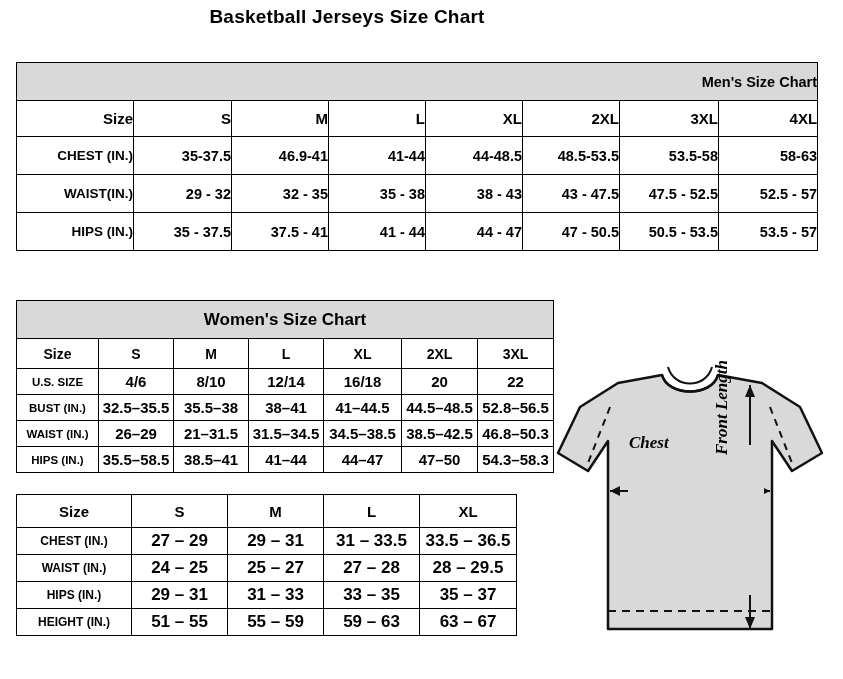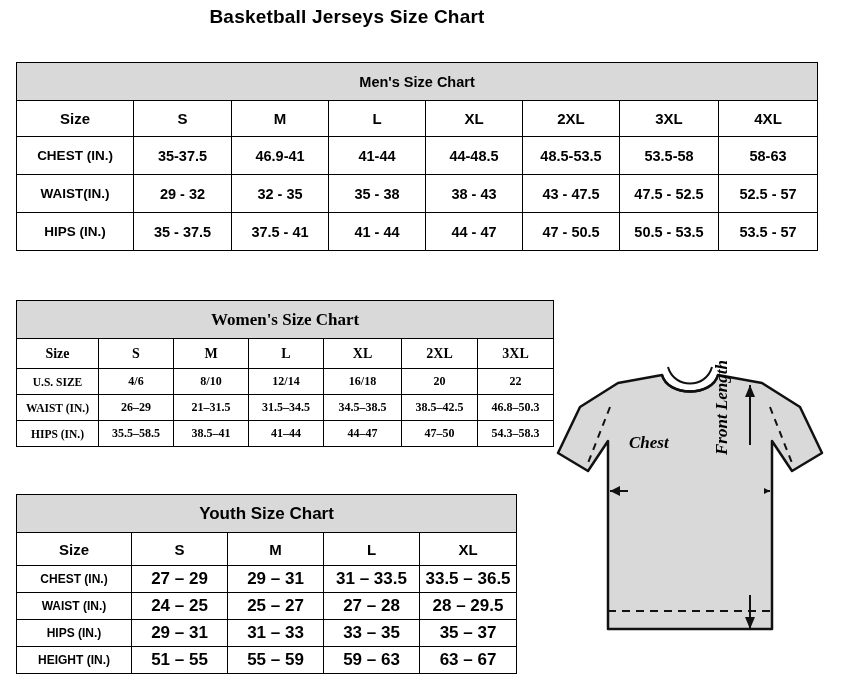--- a/index.html
+++ b/index.html
@@ -49,32 +49,32 @@
     font-weight: bold;
   }
 
   
   #mens-wrap {
     position: absolute;
     left: 16px;
     top: 62px;
   }
   #mens-table { width: 801px; }
-  #mens-table td { height: 37px; font-size: 14.5px; }
+  #mens-table td { height: 37px; font-size: 14.5px; text-align: right; }
   #mens-table tr.header-row td { font-size: 15px; height: 35px; }
   #mens-table td.rowlabel { font-size: 13.5px; }
 
   
   #womens-wrap {
     position: absolute;
     left: 16px;
     top: 300px;
   }
-  #womens-table { width: 537px; font-family: Liberation Serif, serif; }
-  #womens-table td { height: 25px; font-size: 12px; }
+  #womens-table { width: 537px; }
+  #womens-table td { height: 25px; font-size: 15px; }
   #womens-table tr.header-row td { font-size: 14px; height: 29px; }
   #womens-table td.rowlabel { font-size: 11.5px; }
   #womens-table .caption-cell { font-size: 17px; height: 37px; }
 
   
   #youth-wrap {
     position: absolute;
     left: 16px;
     top: 494px;
   }
@@ -207,20 +207,29 @@
       <tr>
         <td class="rowlabel">U.S. SIZE</td>
         <td>4/6</td>
         <td>8/10</td>
         <td>12/14</td>
         <td>16/18</td>
         <td>20</td>
         <td>22</td>
       </tr>
       <tr>
+        <td class="rowlabel">BUST  (IN.)</td>
+        <td>32.5–35.5</td>
+        <td>35.5–38</td>
+        <td>38–41</td>
+        <td>41–44.5</td>
+        <td>44.5–48.5</td>
+        <td>52.8–56.5</td>
+      </tr>
+      <tr>
         <td class="rowlabel">WAIST  (IN.)</td>
         <td>26–29</td>
         <td>21–31.5</td>
         <td>31.5–34.5</td>
         <td>34.5–38.5</td>
         <td>38.5–42.5</td>
         <td>46.8–50.3</td>
       </tr>
       <tr>
         <td class="rowlabel">HIPS  (IN.)</td>
@@ -238,23 +247,20 @@
 <div id="youth-wrap">
   <table id="youth-table" class="sizetable">
     <colgroup>
       <col style="width:115px">
         <col style="width:96px">
         <col style="width:96px">
         <col style="width:96px">
         <col style="width:97px">
     </colgroup>
     <tbody>
-      <tr>
-        <td class="caption-cell" colspan="5">Youth Size Chart</td>
-      </tr>
       <tr class="header-row">
         <td class="hdr-cell">Size</td>
         <td class="hdr-cell">S</td>
         <td class="hdr-cell">M</td>
         <td class="hdr-cell">L</td>
         <td class="hdr-cell">XL</td>
       </tr>
       <tr>
         <td class="rowlabel">CHEST (IN.)</td>
         <td>27 – 29</td>

